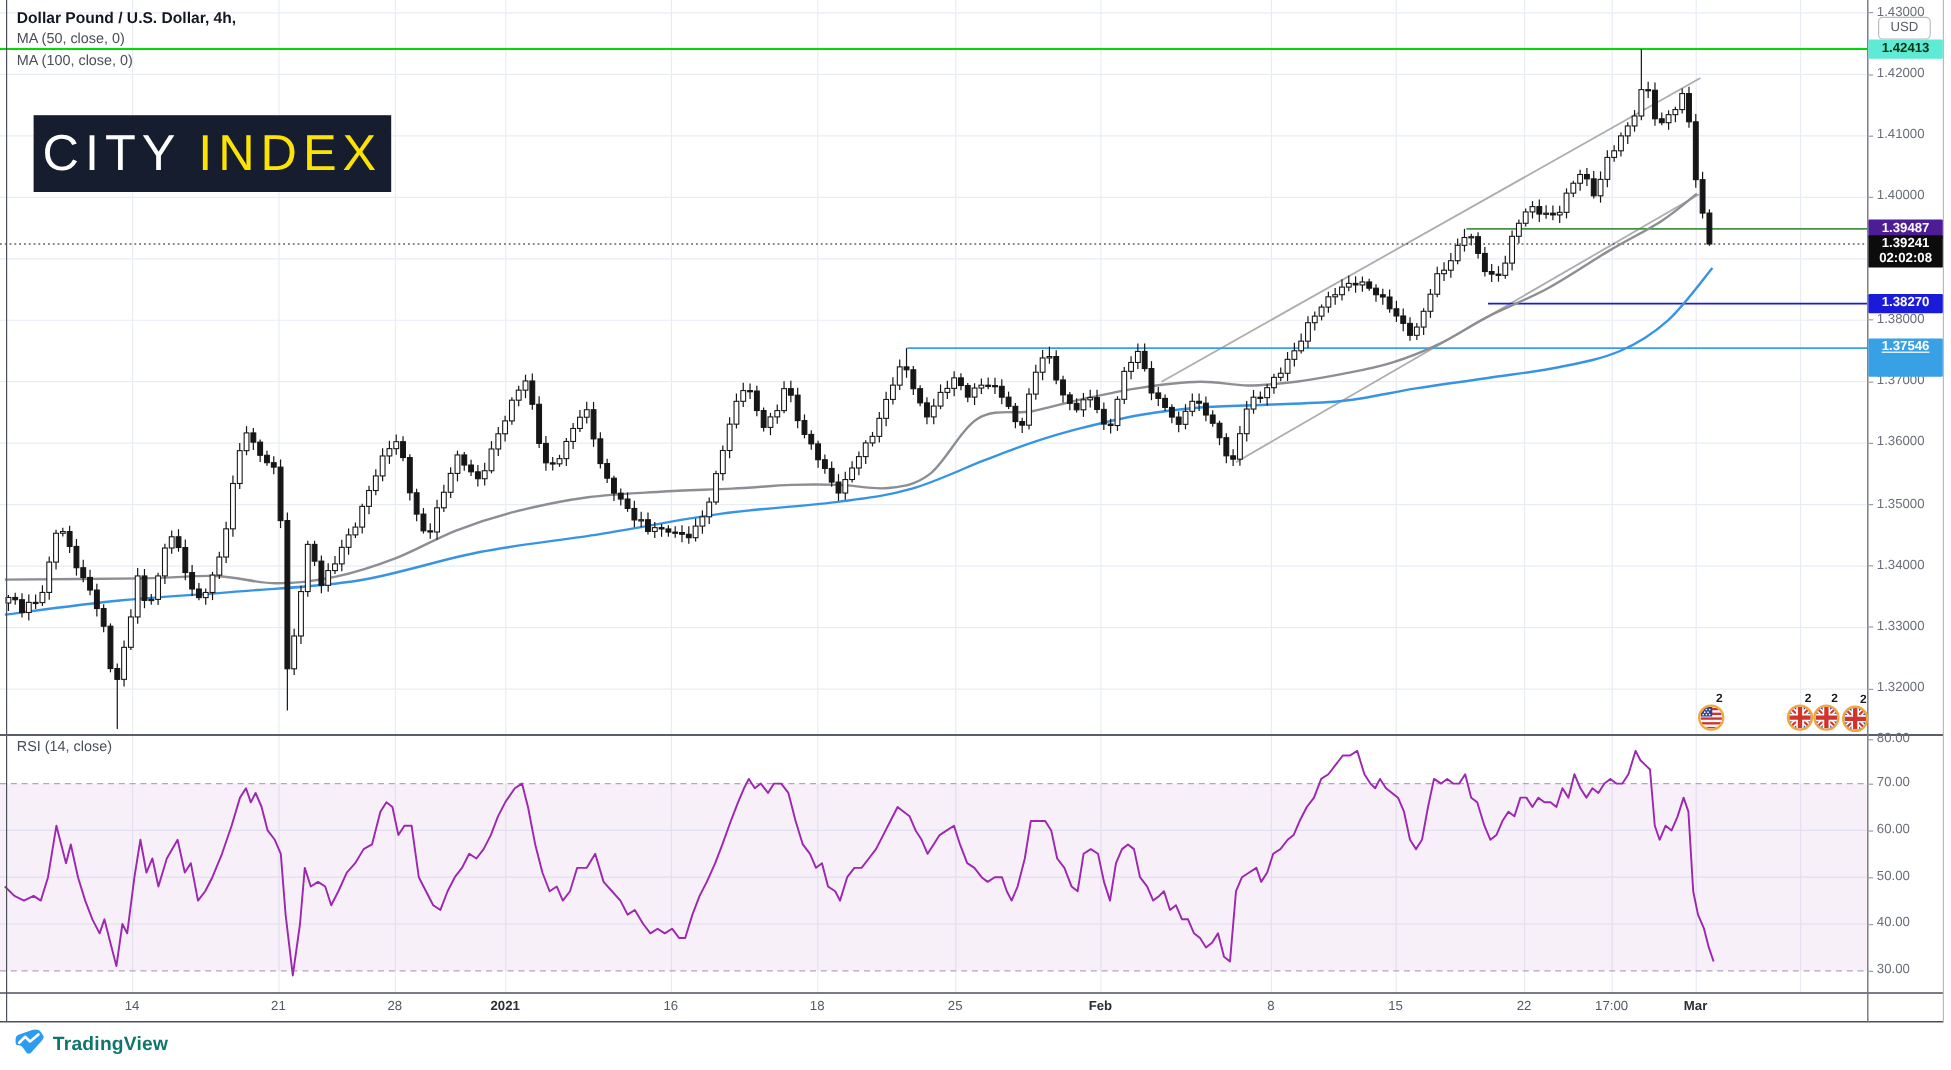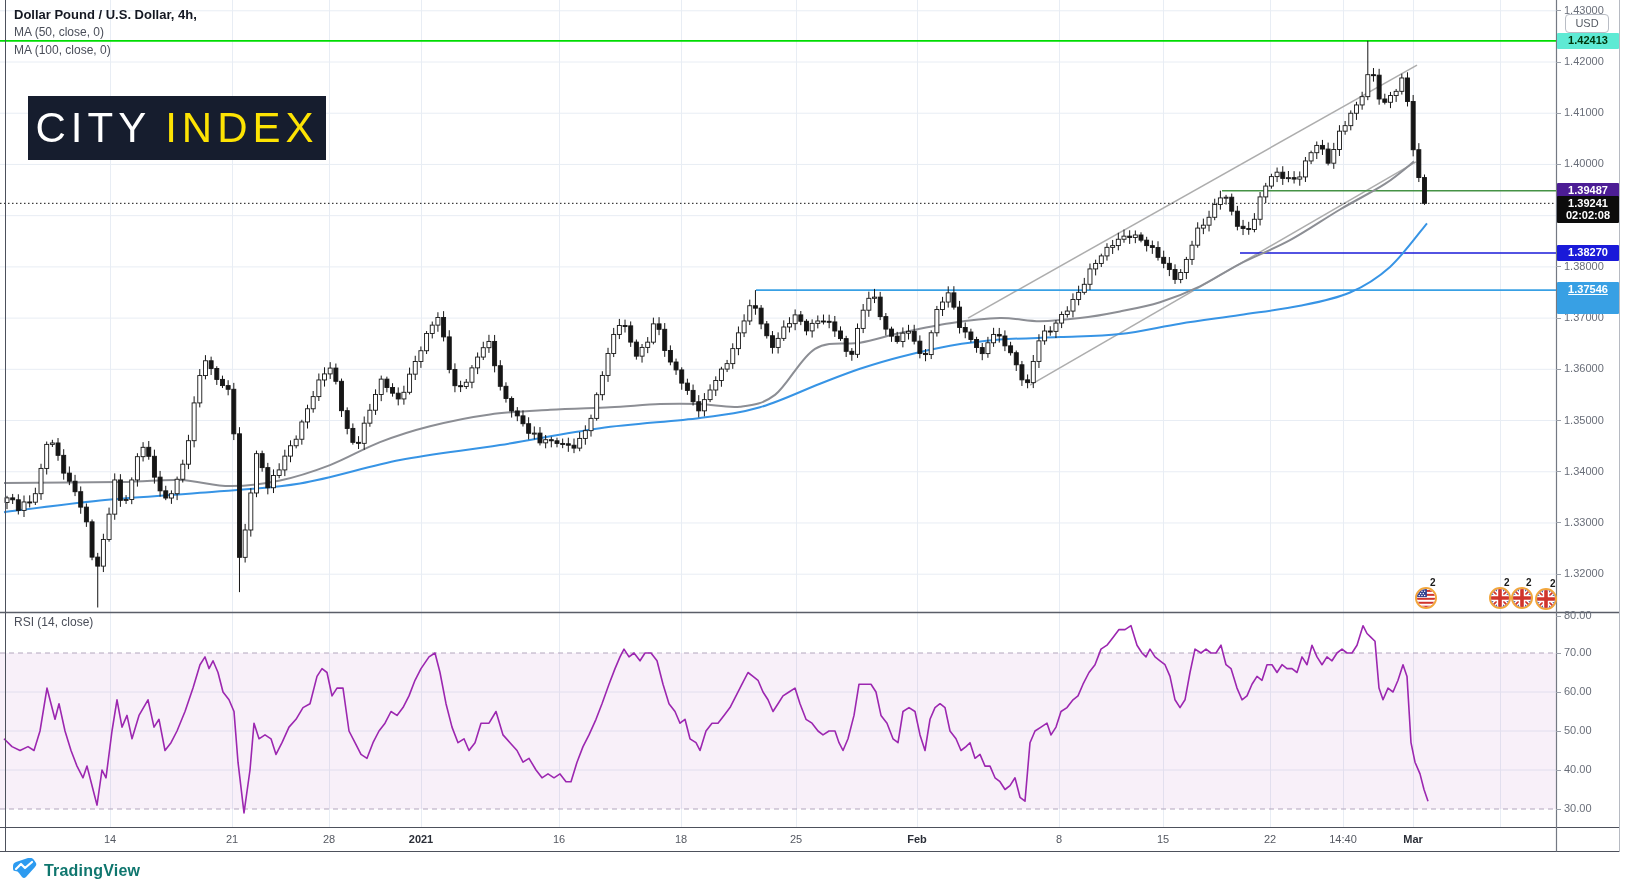--- a/index.html
+++ b/index.html
@@ -692,21 +692,21 @@
       <div class="tlabel" style="left: 232px;">21</div>
       <div class="tlabel" style="left: 329px;">28</div>
       <div class="tlabel b" style="left: 421px;">2021</div>
       <div class="tlabel" style="left: 559px;">16</div>
       <div class="tlabel" style="left: 681px;">18</div>
       <div class="tlabel" style="left: 796px;">25</div>
       <div class="tlabel b" style="left: 917px;">Feb</div>
       <div class="tlabel" style="left: 1059px;">8</div>
       <div class="tlabel" style="left: 1163px;">15</div>
       <div class="tlabel" style="left: 1270px;">22</div>
-      <div class="tlabel" style="left: 1343px;">14:40</div>
+      <div class="tlabel" style="left: 1343px;">17:00</div>
       <div class="tlabel b" style="left: 1413px;">Mar</div>
     </div>
 
   <div class="flags" id="flag-icons">
       <div class="flag" style="left: 1415px; top: 587px;">
         <svg viewBox="0 0 20 20">
           <rect width="20" height="20" fill="#fff"></rect>
           <g fill="#d0342c">
             <rect y="1" width="20" height="2.2"></rect>
             <rect y="5.4" width="20" height="2.2"></rect>

